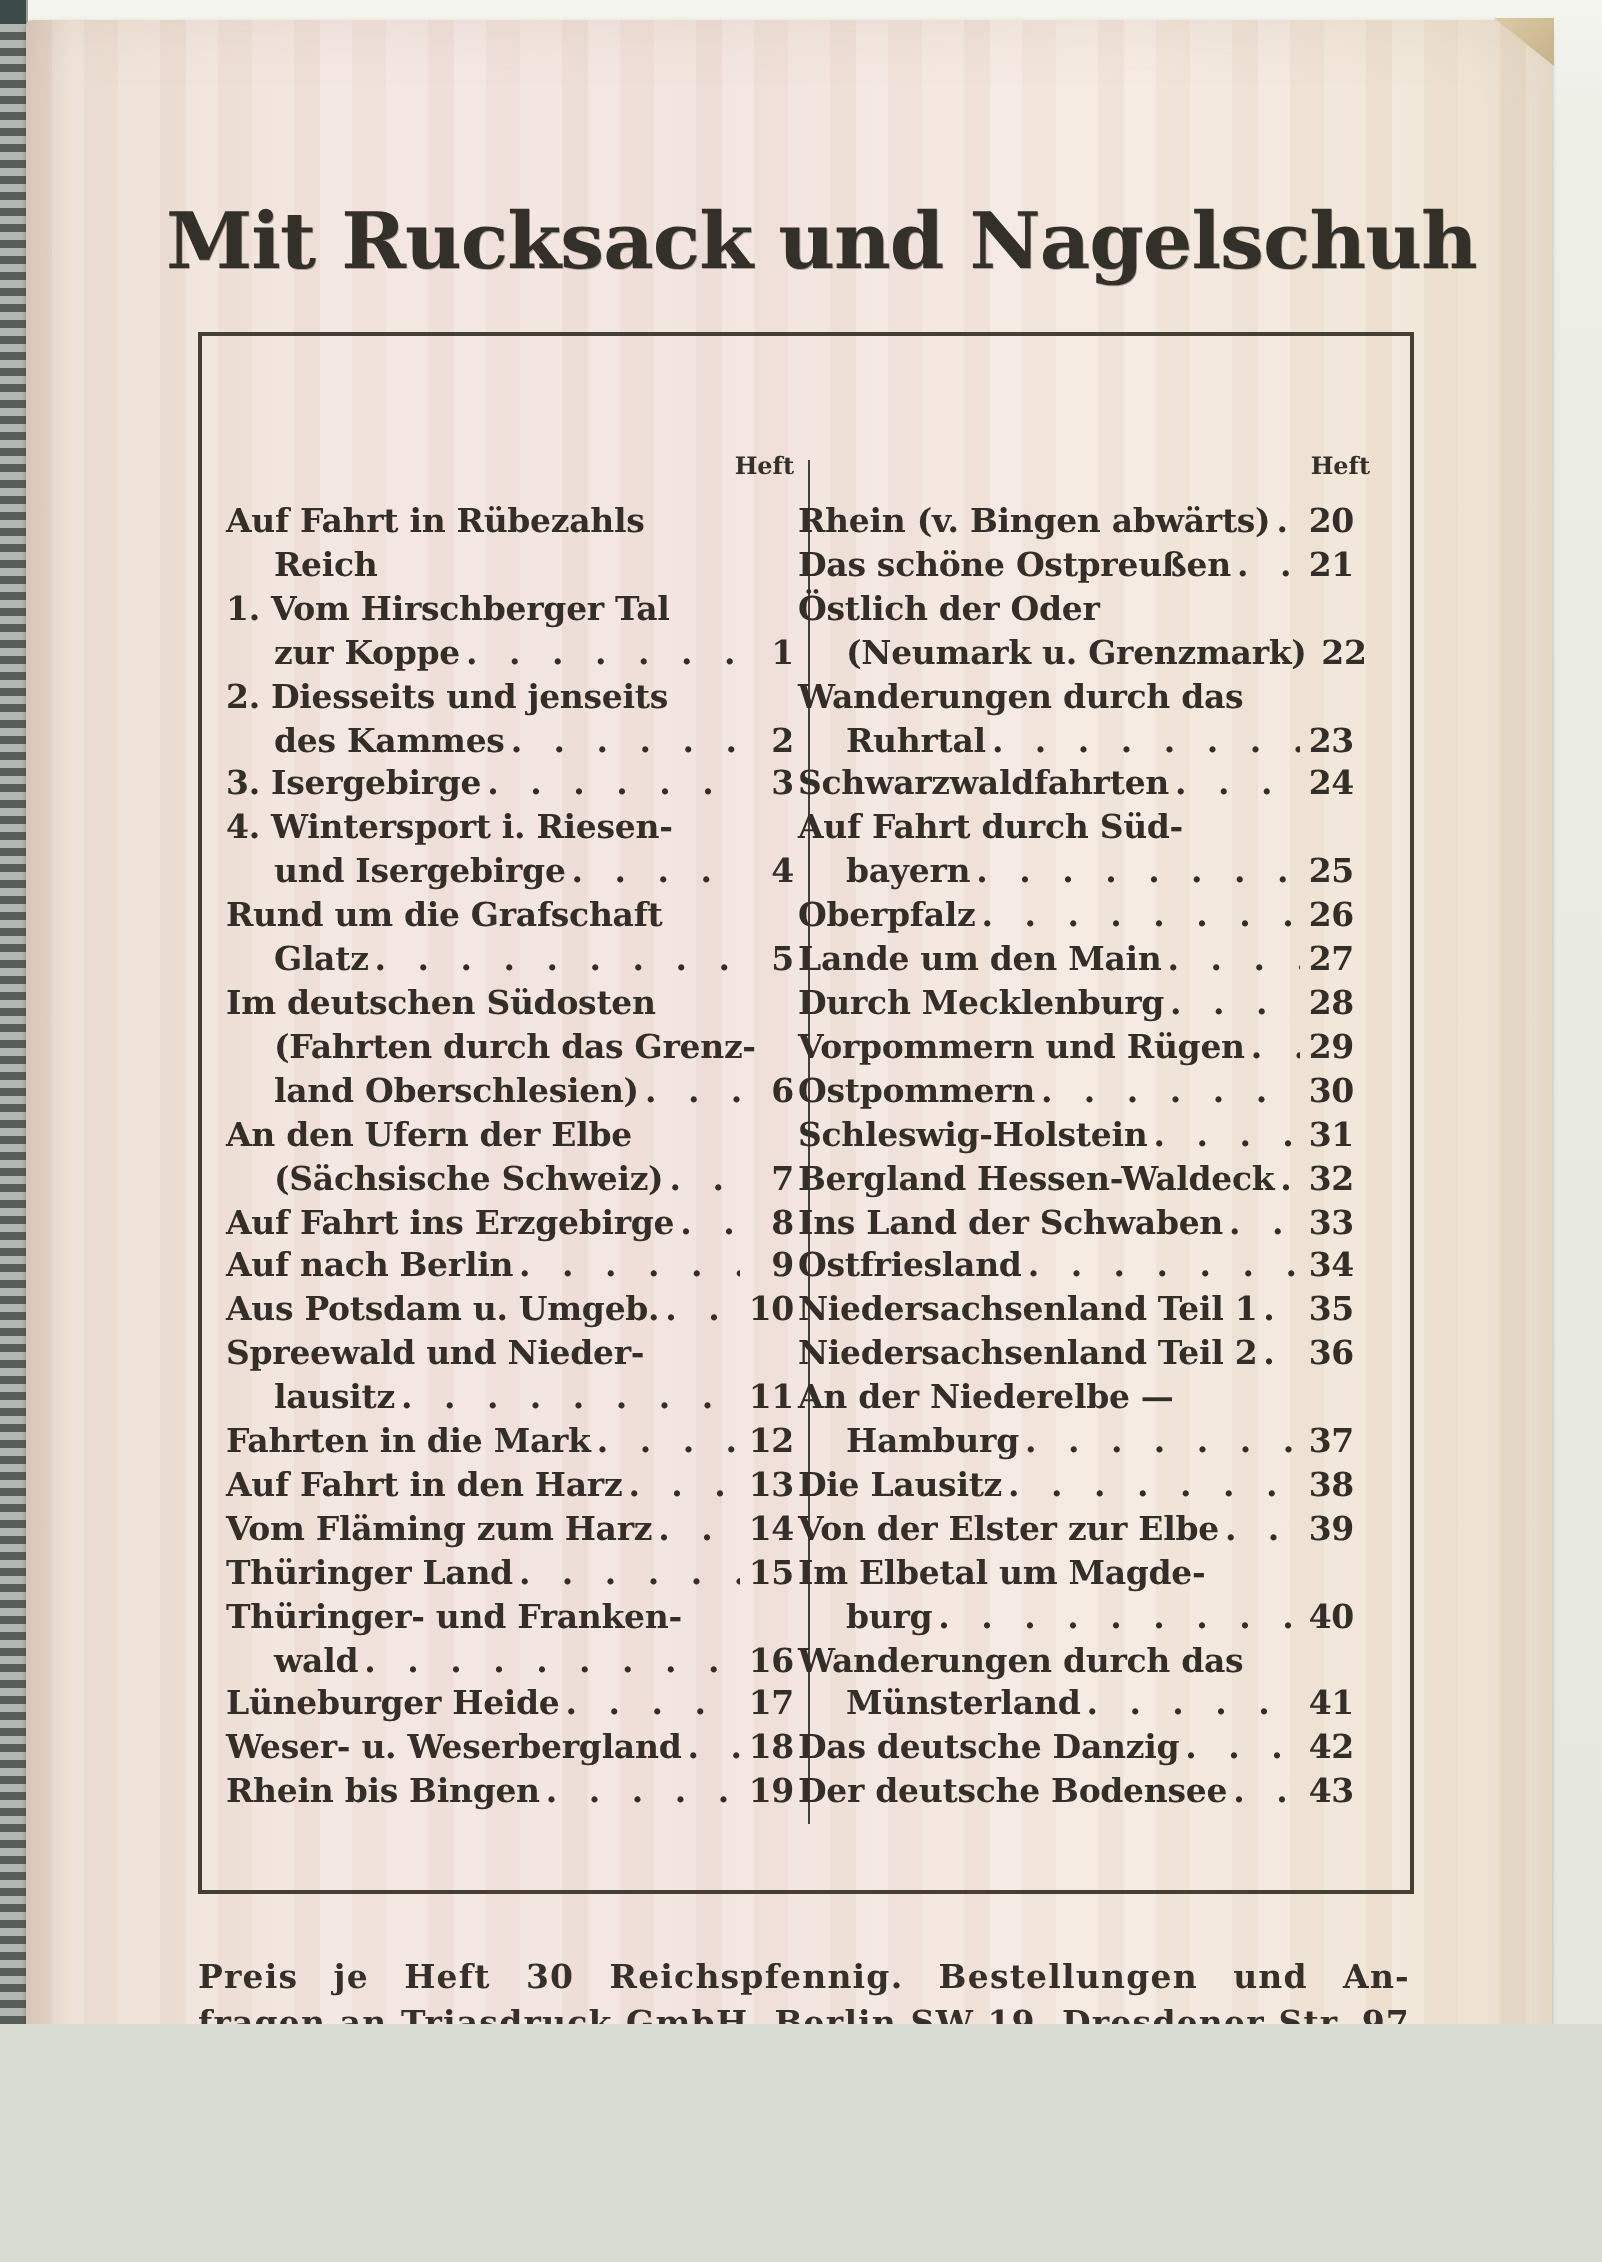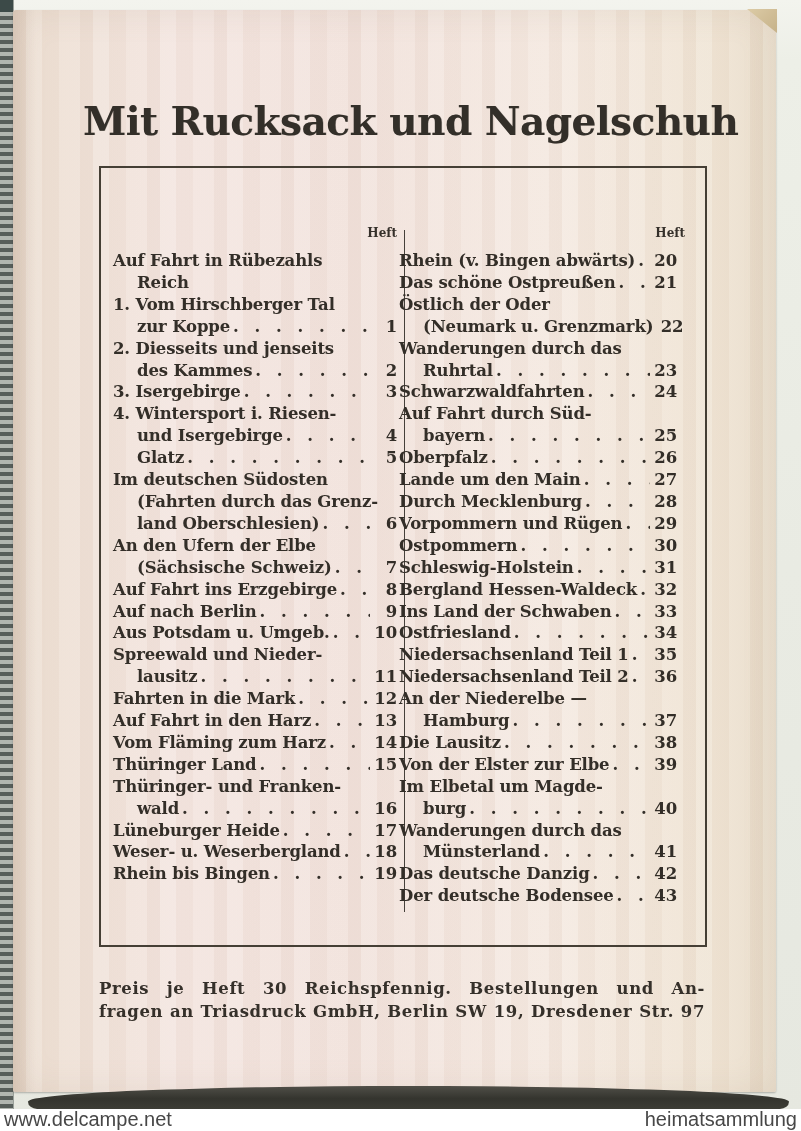--- a/index.html
+++ b/index.html
@@ -1,17 +1,17 @@
 <!DOCTYPE html>
 <html><head>
 <meta charset="utf-8">
 <style>
   html,body{margin:0;padding:0;background:#d9dcd3;}
   .canvas{
-    position:relative;width:801px;height:1131px;overflow:hidden;
+    position:relative;width:801px;height:1012px;overflow:hidden;
     background:linear-gradient(180deg,#f3f4ee 0px,#edefe7 60px,#e9ebe3 50%,#e6e8e0 100%);
     font-family:"DejaVu Serif",serif;
   }
   
   .ruler{
     position:absolute;left:0;top:0;width:13px;height:1112px;
     background:repeating-linear-gradient(180deg,#575e5a 0px,#575e5a 4px,#b1b6b0 4px,#b1b6b0 8px);
     border-right:1px solid #9aa09a;
   }
   .ruler-cap{position:absolute;left:0;top:0;width:13px;height:12px;background:#3c4a48;}
@@ -143,20 +143,23 @@
             <div class="row">
               <span class="txt">4. Wintersport i. Riesen-</span>
             </div>
             <div class="row cont">
               <span class="txt">und Isergebirge</span>
               <span class="dots"></span>
               <span class="num">4</span>
             </div>
           </div>
           <div class="item">
+            <div class="row">
+              <span class="txt">Rund um die Grafschaft</span>
+            </div>
             <div class="row cont">
               <span class="txt">Glatz</span>
               <span class="dots"></span>
               <span class="num">5</span>
             </div>
           </div>
           <div class="item">
             <div class="row">
               <span class="txt">Im deutschen Südosten</span>
             </div>

